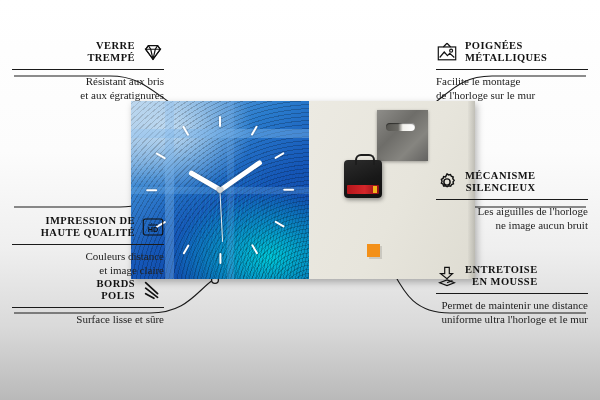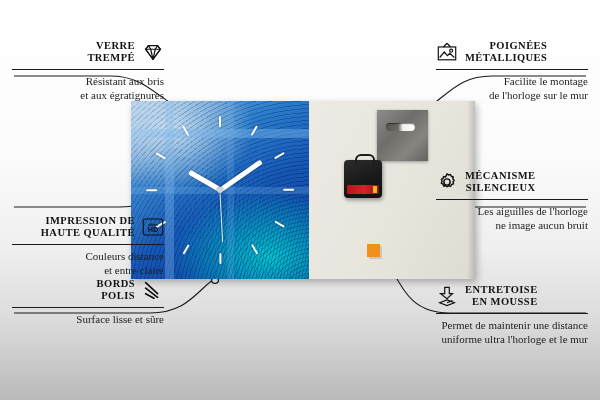--- a/index.html
+++ b/index.html
@@ -84,21 +84,21 @@
   .rule{height:1px;background:#1a1a1a;margin:4px 0 4px;}
   .desc{font-size:11px;color:#222;line-height:1.28;}
   .ico{width:22px;height:22px;flex:0 0 22px;color:#111;}
   .ico svg{width:100%;height:100%;display:block;}
 
   .pos-verre{left:12px;top:40px;}
   .pos-impr{left:12px;top:170px;margin-top:45px;}
   .pos-bords{left:12px;top:278px;}
   .pos-poign{left:436px;top:40px;width:152px;}
   .pos-meca{left:436px;top:170px;width:152px;}
-  .pos-entre{left:436px;top:284px;width:152px;}
+  .pos-entre{left:436px;top:264px;width:152px;}
 
   .lines{position:absolute;inset:0;pointer-events:none;}
 </style>
 </head>
 <body>
 
 <div class="stage">
 
   <svg class="lines" width="600" height="400" viewBox="0 0 600 400">
     <g fill="none" stroke="#1a1a1a" stroke-width="1.1">
@@ -194,21 +194,21 @@
         <svg viewBox="0 0 26 24">
           <rect x="1.5" y="2.5" width="23" height="19" rx="2.5" fill="none" stroke="currentColor" stroke-width="1.3"></rect>
           <text x="13" y="10.5" font-family="Liberation Sans, sans-serif" font-size="5" font-weight="bold" text-anchor="middle" fill="currentColor">ultra</text>
           <text x="13" y="18.5" font-family="Liberation Sans, sans-serif" font-size="8.6" font-weight="bold" text-anchor="middle" fill="currentColor">HD</text>
         </svg>
       </span>
     </div>
     <div class="rule"></div>
     <div class="desc">
       <div>Couleurs distance</div>
-      <div>et entre claire</div>
+      <div>et image claire</div>
     </div>
   </div>
 
   <div class="feature f-left pos-bords">
     <div class="head">
       <div class="title">
         <div>BORDS</div>
         <div>POLIS</div>
       </div>
       <span class="ico">
@@ -218,21 +218,21 @@
             <path d="M4 16L13 21"></path>
         </svg>
       </span>
     </div>
     <div class="rule"></div>
     <div class="desc">
       <div>Surface lisse et sûre</div>
     </div>
   </div>
 
-  <div class="feature f-right pos-poign" style="text-align:right;">
+  <div class="feature f-right pos-poign" style="">
     <div class="head">
       <div class="title">
         <div>POIGNÉES</div>
         <div>MÉTALLIQUES</div>
       </div>
       <span class="ico">
         <svg viewBox="0 0 24 24" fill="none" stroke="currentColor" stroke-width="1.3">
           <rect x="2.5" y="6.5" width="19" height="14"></rect>
           <path d="M12 2.5L8 6.5M12 2.5l4 4"></path>
           <path d="M4 18l5-6 3.5 4 2.5-2.5L20 18"></path>

